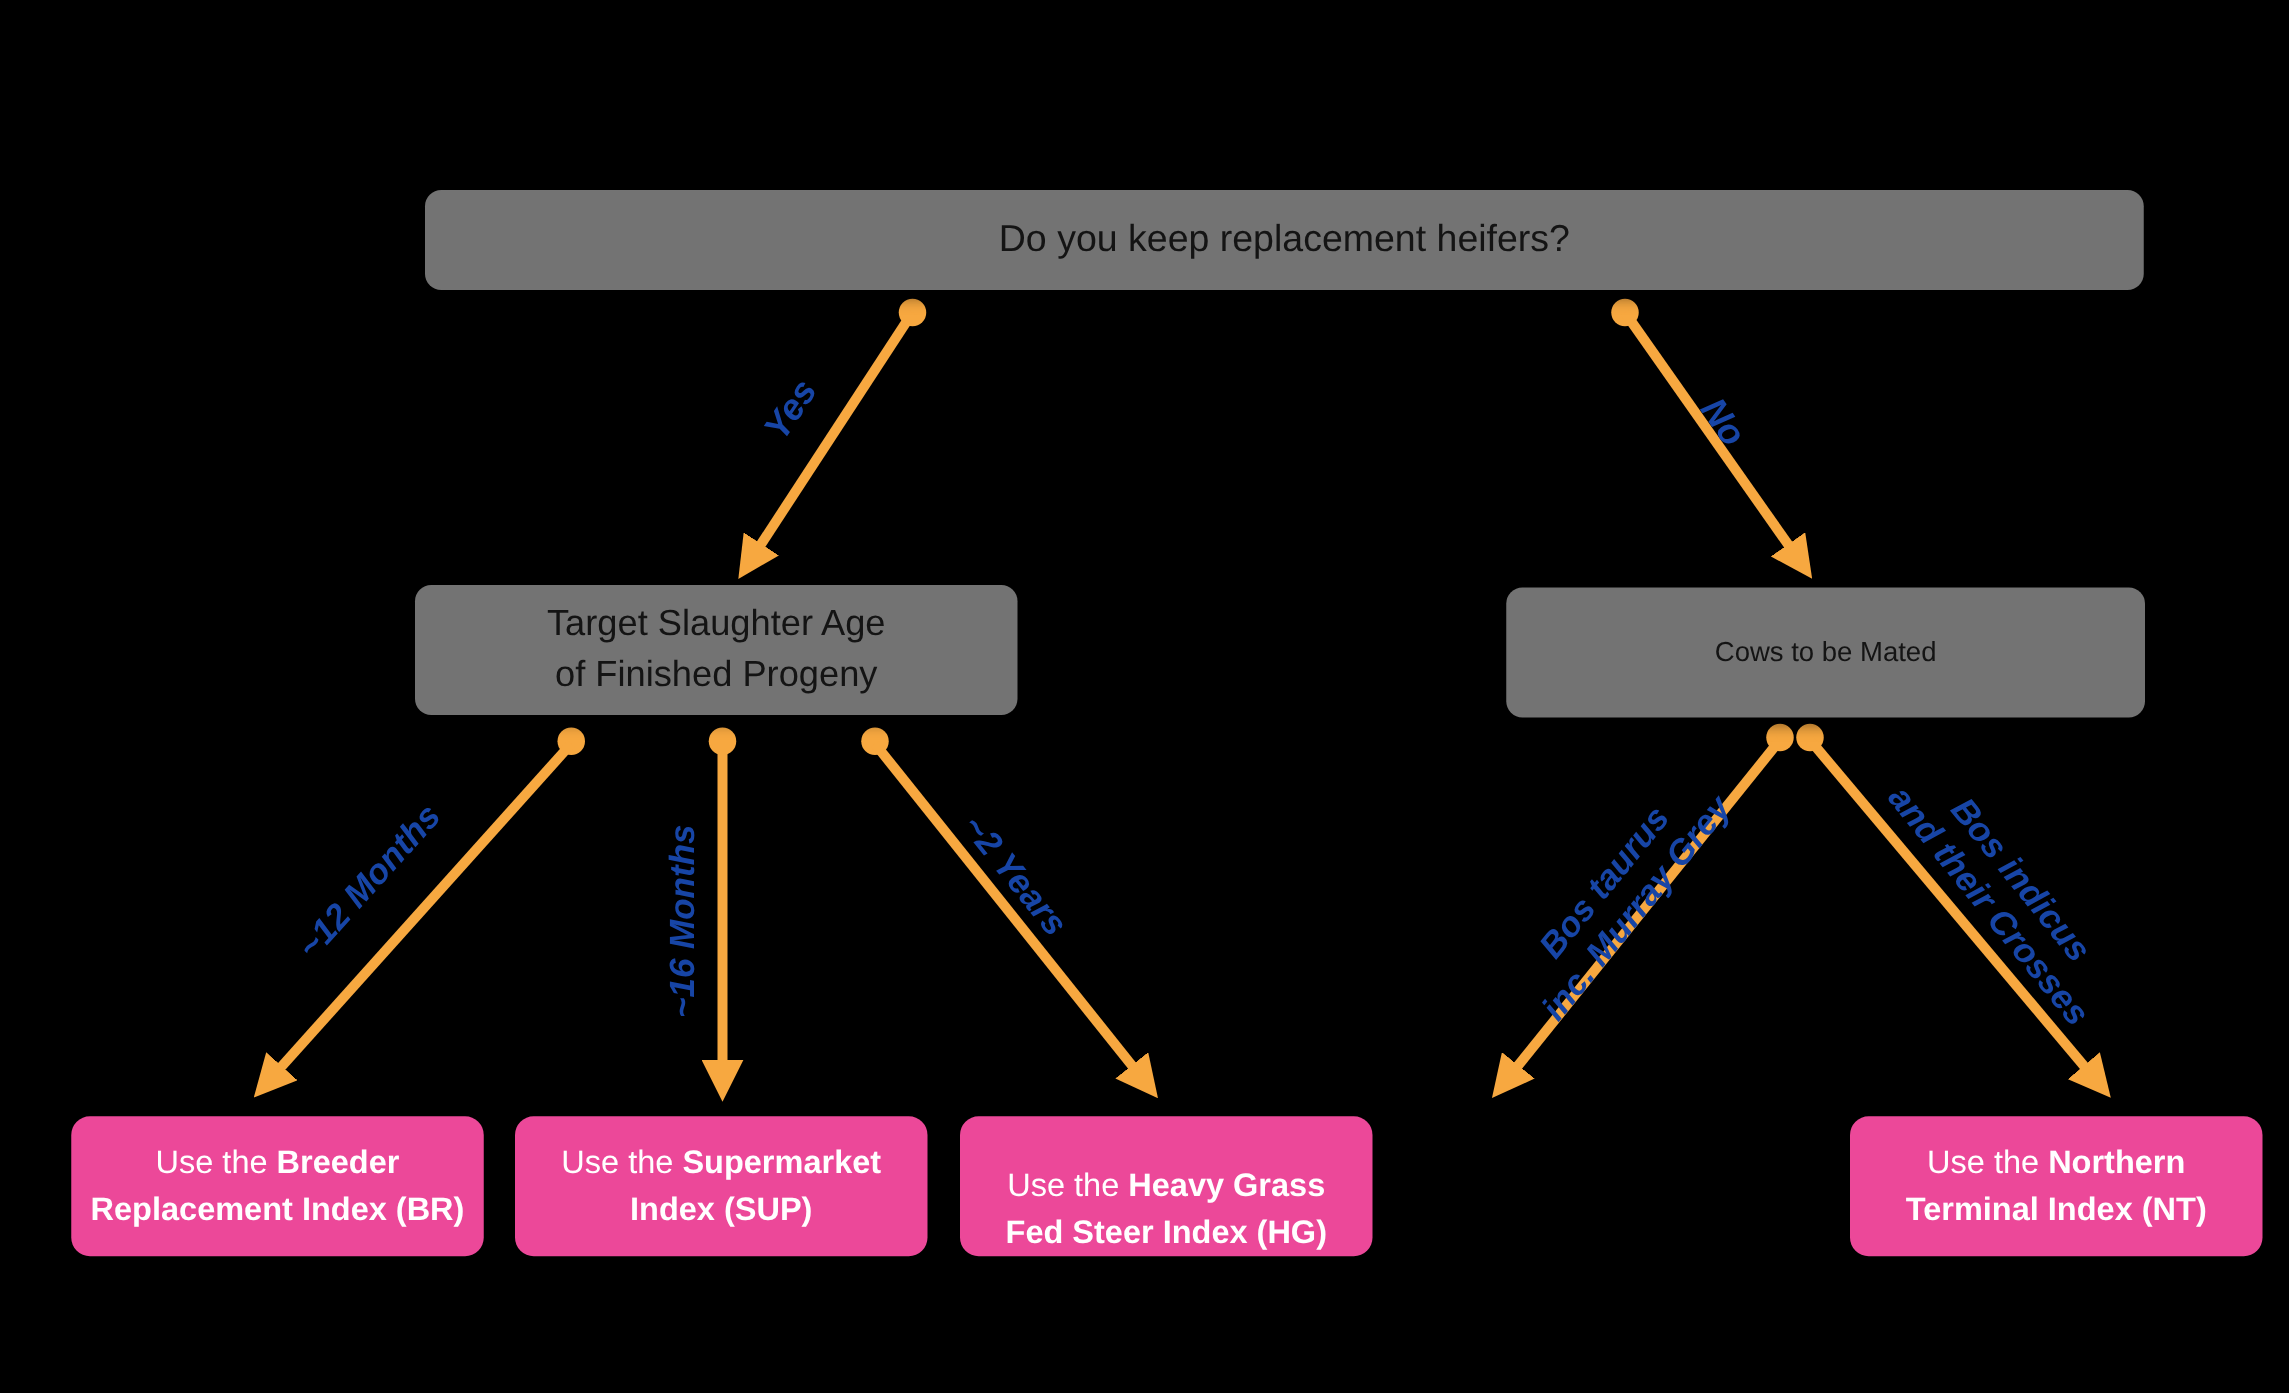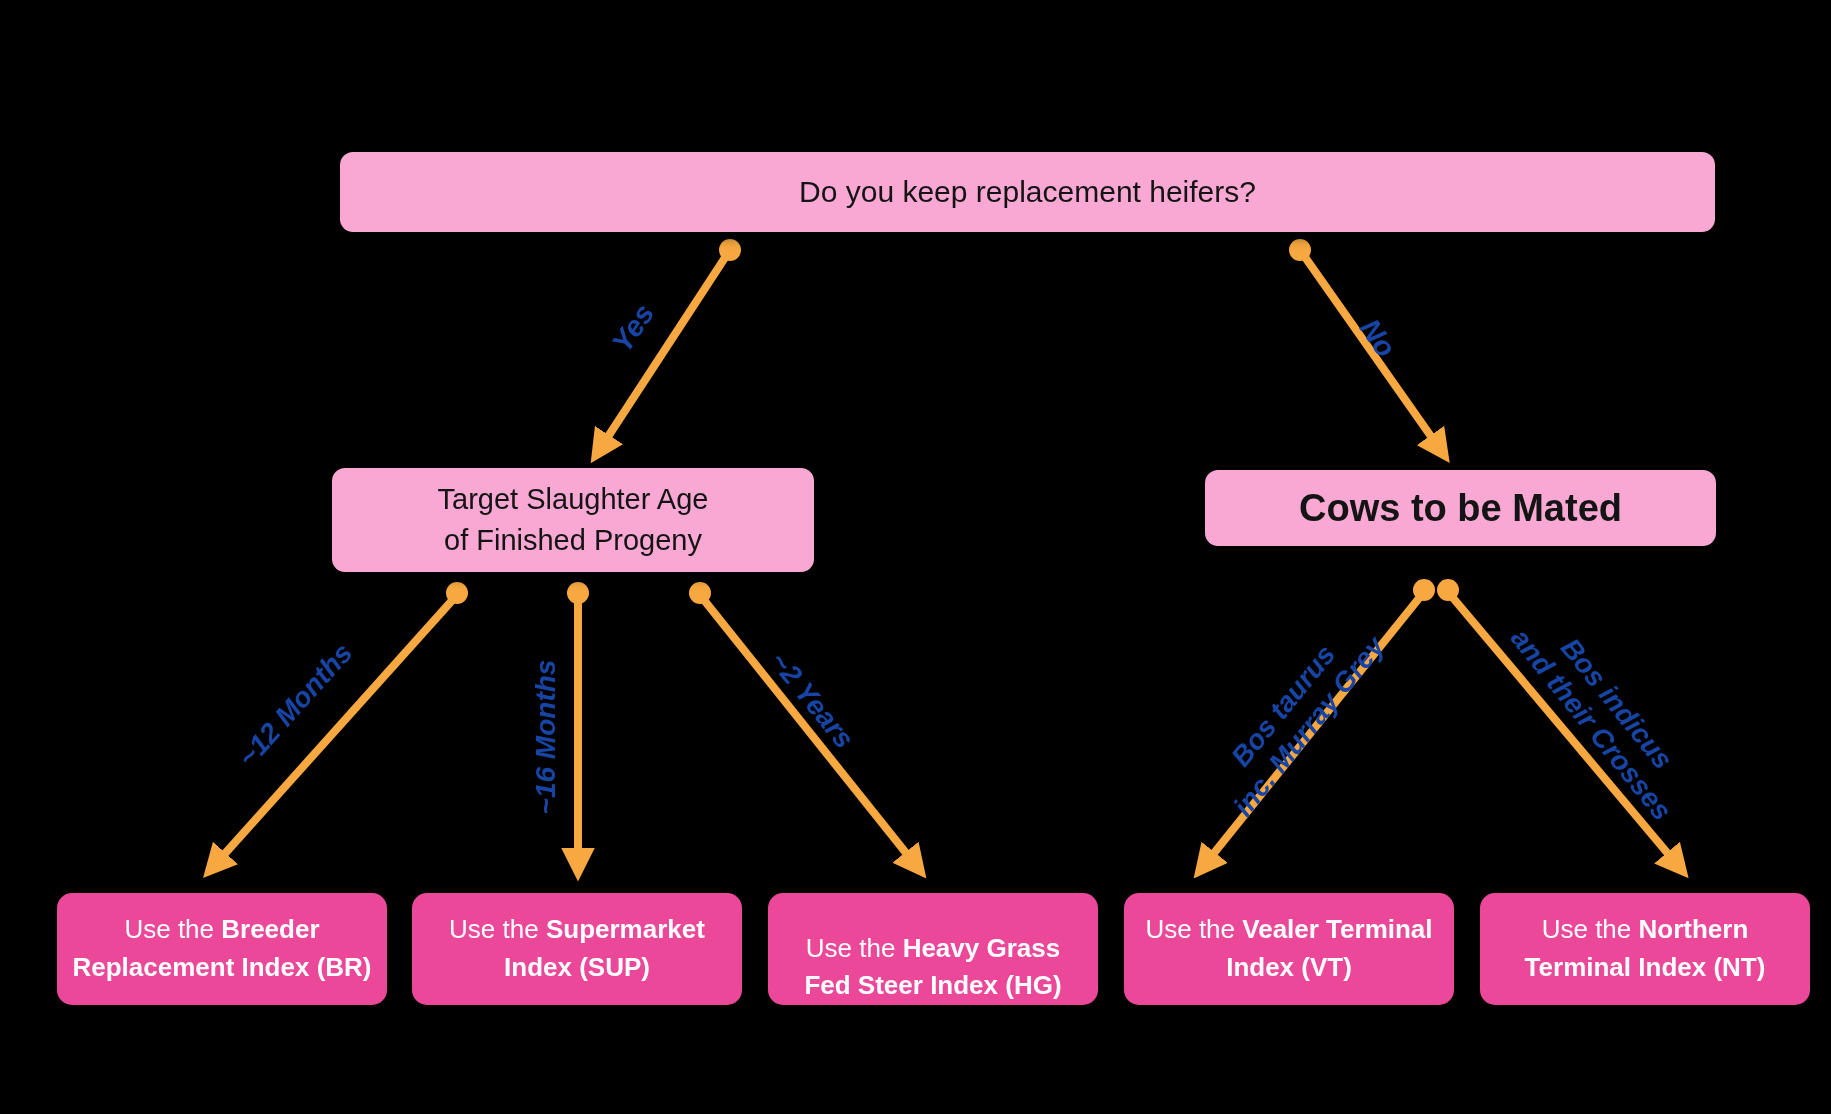--- a/index.html
+++ b/index.html
@@ -2,27 +2,27 @@
 <html><head>
 <meta charset="utf-8">
 <style>
   html,body{margin:0;padding:0;background:#000;}
   .stage{
     position:relative; width:1831px; height:1114px; background:#000000;
     font-family:"Liberation Sans", sans-serif; overflow:hidden;
   }
   
   .node{
-    position:absolute; background:#f9a8d4; color:#141414;
+    position:absolute; background:#737373; color:#141414;
     border-radius:13px; display:flex; align-items:center; justify-content:center;
     text-align:center; box-shadow:0 5px 12px rgba(0,0,0,0.55);
   }
   .node-root{ left:340px; top:152px; width:1375px; height:80px; font-size:30px; }
   .node-slaughter{ left:332px; top:468px; width:482px; height:104px; font-size:29px; line-height:1.4; white-space:pre-line; }
-  .node-cows{ left:1205px; top:470px; width:511px; height:76px; font-size:38px;font-weight:bold; }
+  .node-cows{ left:1205px; top:470px; width:511px; height:104px; font-size:22px; }
   
   .outcome{
     position:absolute; top:893px; height:112px; width:330px;
     background:#ec4899; color:#FFFFFF; border-radius:15px;
     display:flex; align-items:center; justify-content:center;
     text-align:center; font-size:26px; line-height:1.45; white-space:pre-line;
     box-shadow:0 5px 12px rgba(0,0,0,0.55);
   }
   .outcome strong{ font-weight:700; }
   .o1{ left:57px; } .o2{ left:412px; } .o3{ left:768px;align-items:flex-end; } .o4{ left:1124px; } .o5{ left:1480px; }
@@ -111,22 +111,18 @@
 Replacement Index (BR)</strong></div>
   </div>
   <div class="outcome o2">
     <div><span>Use the </span><strong>Supermarket
 Index (SUP)</strong></div>
   </div>
   <div class="outcome o3">
     <div><span>Use the </span><strong>Heavy Grass
 Fed Steer Index (HG)</strong></div>
   </div>
-  <div class="outcome o4">
-    <div><span>Use the </span><strong>Vealer Terminal
-Index (VT)</strong></div>
-  </div>
   <div class="outcome o5">
     <div><span>Use the </span><strong>Northern
 Terminal Index (NT)</strong></div>
   </div>
 
 </div>
 
 </body></html>

